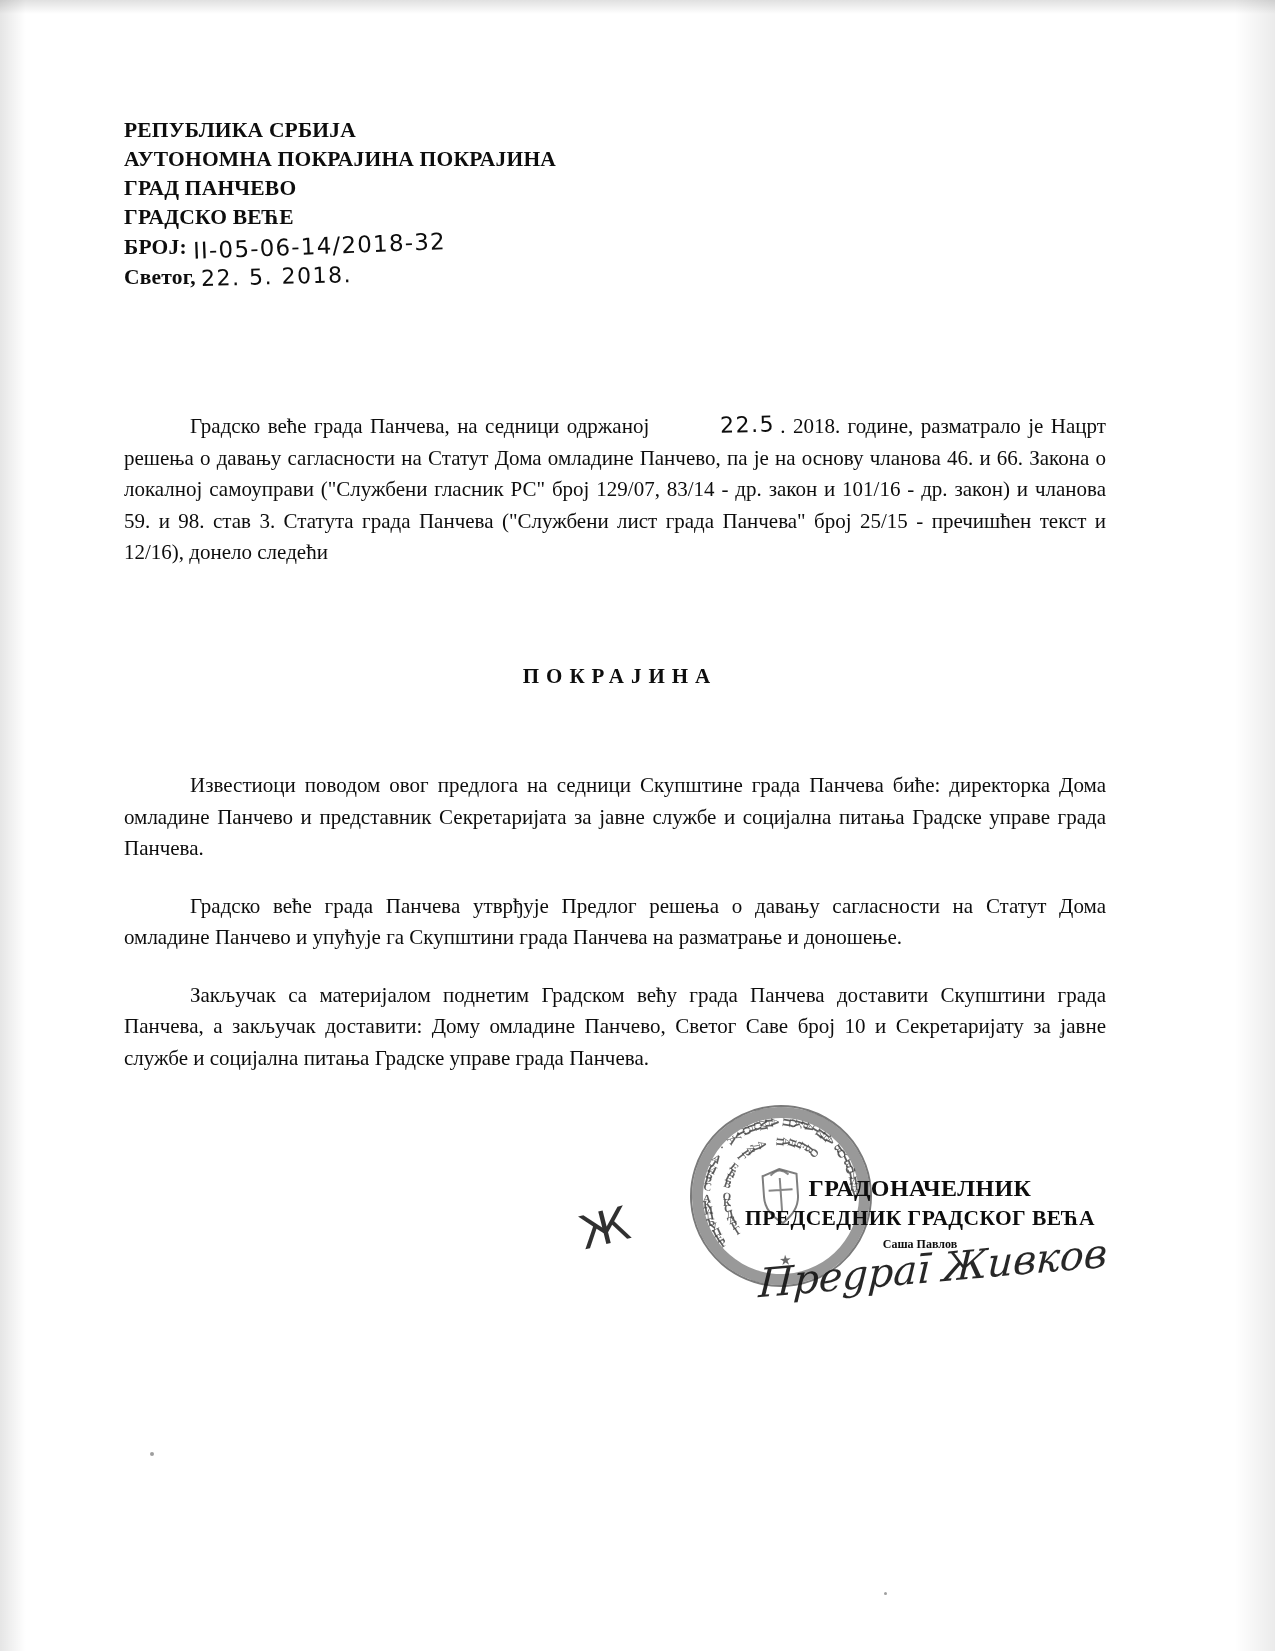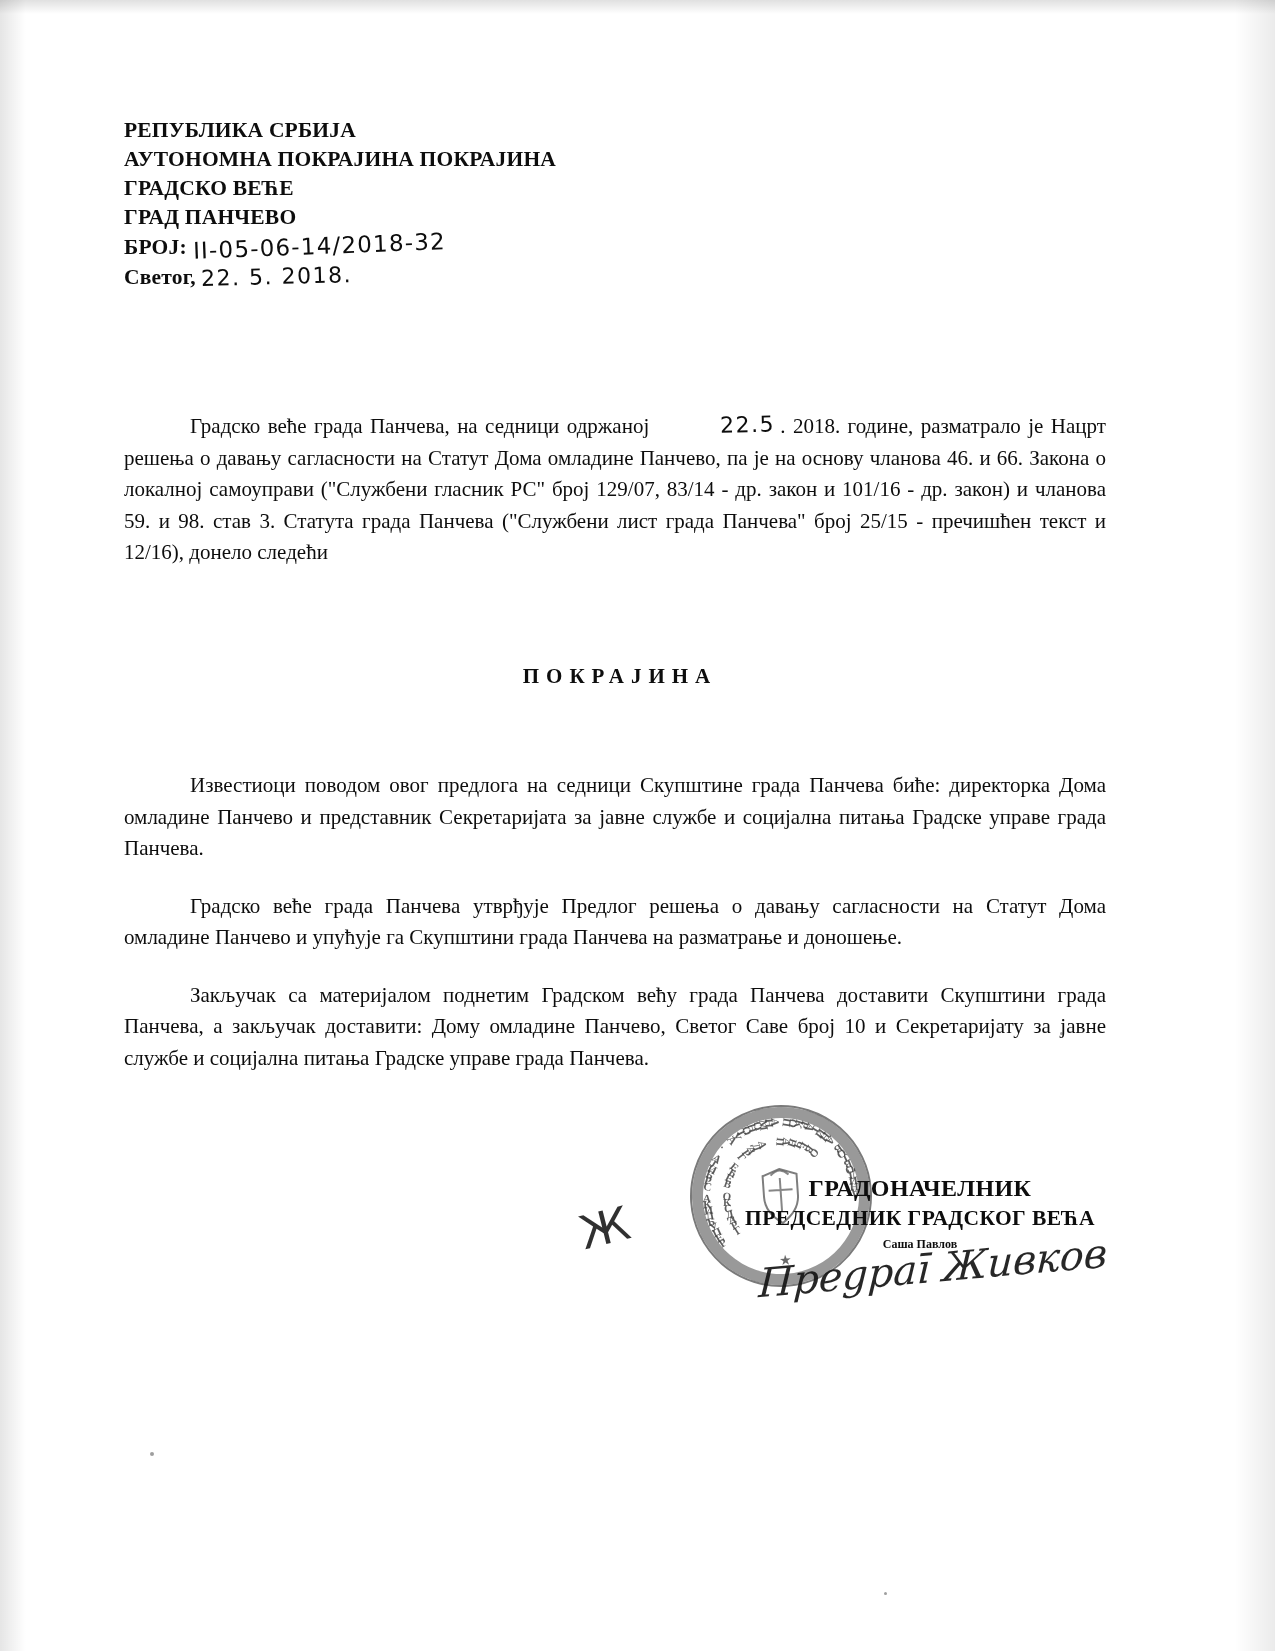--- a/index.html
+++ b/index.html
@@ -219,22 +219,22 @@
 
   <div class="scan-edge-top"></div>
   <div class="scan-edge-left"></div>
   <div class="scan-edge-right"></div>
 
   <div class="content">
 
     <div class="header-block">
       <div class="header-line">РЕПУБЛИКА СРБИЈА</div>
       <div class="header-line">АУТОНОМНА ПОКРАЈИНА ПОКРАЈИНА</div>
+      <div class="header-line">ГРАД ПАНЧЕВО</div>
       <div class="header-line">ГРАДСКО ВЕЋЕ</div>
-      <div class="header-line">ГРАД ПАНЧЕВО</div>
       <div class="header-line">
         <span>БРОЈ:</span><span class="hand">II-05-06-14/2018-32</span>
       </div>
       <div class="header-line">
         <span>Светог,</span><span class="hand-sm">22. 5. 2018.</span>
       </div>
     </div>
 
     <div class="body-wrap">
 

